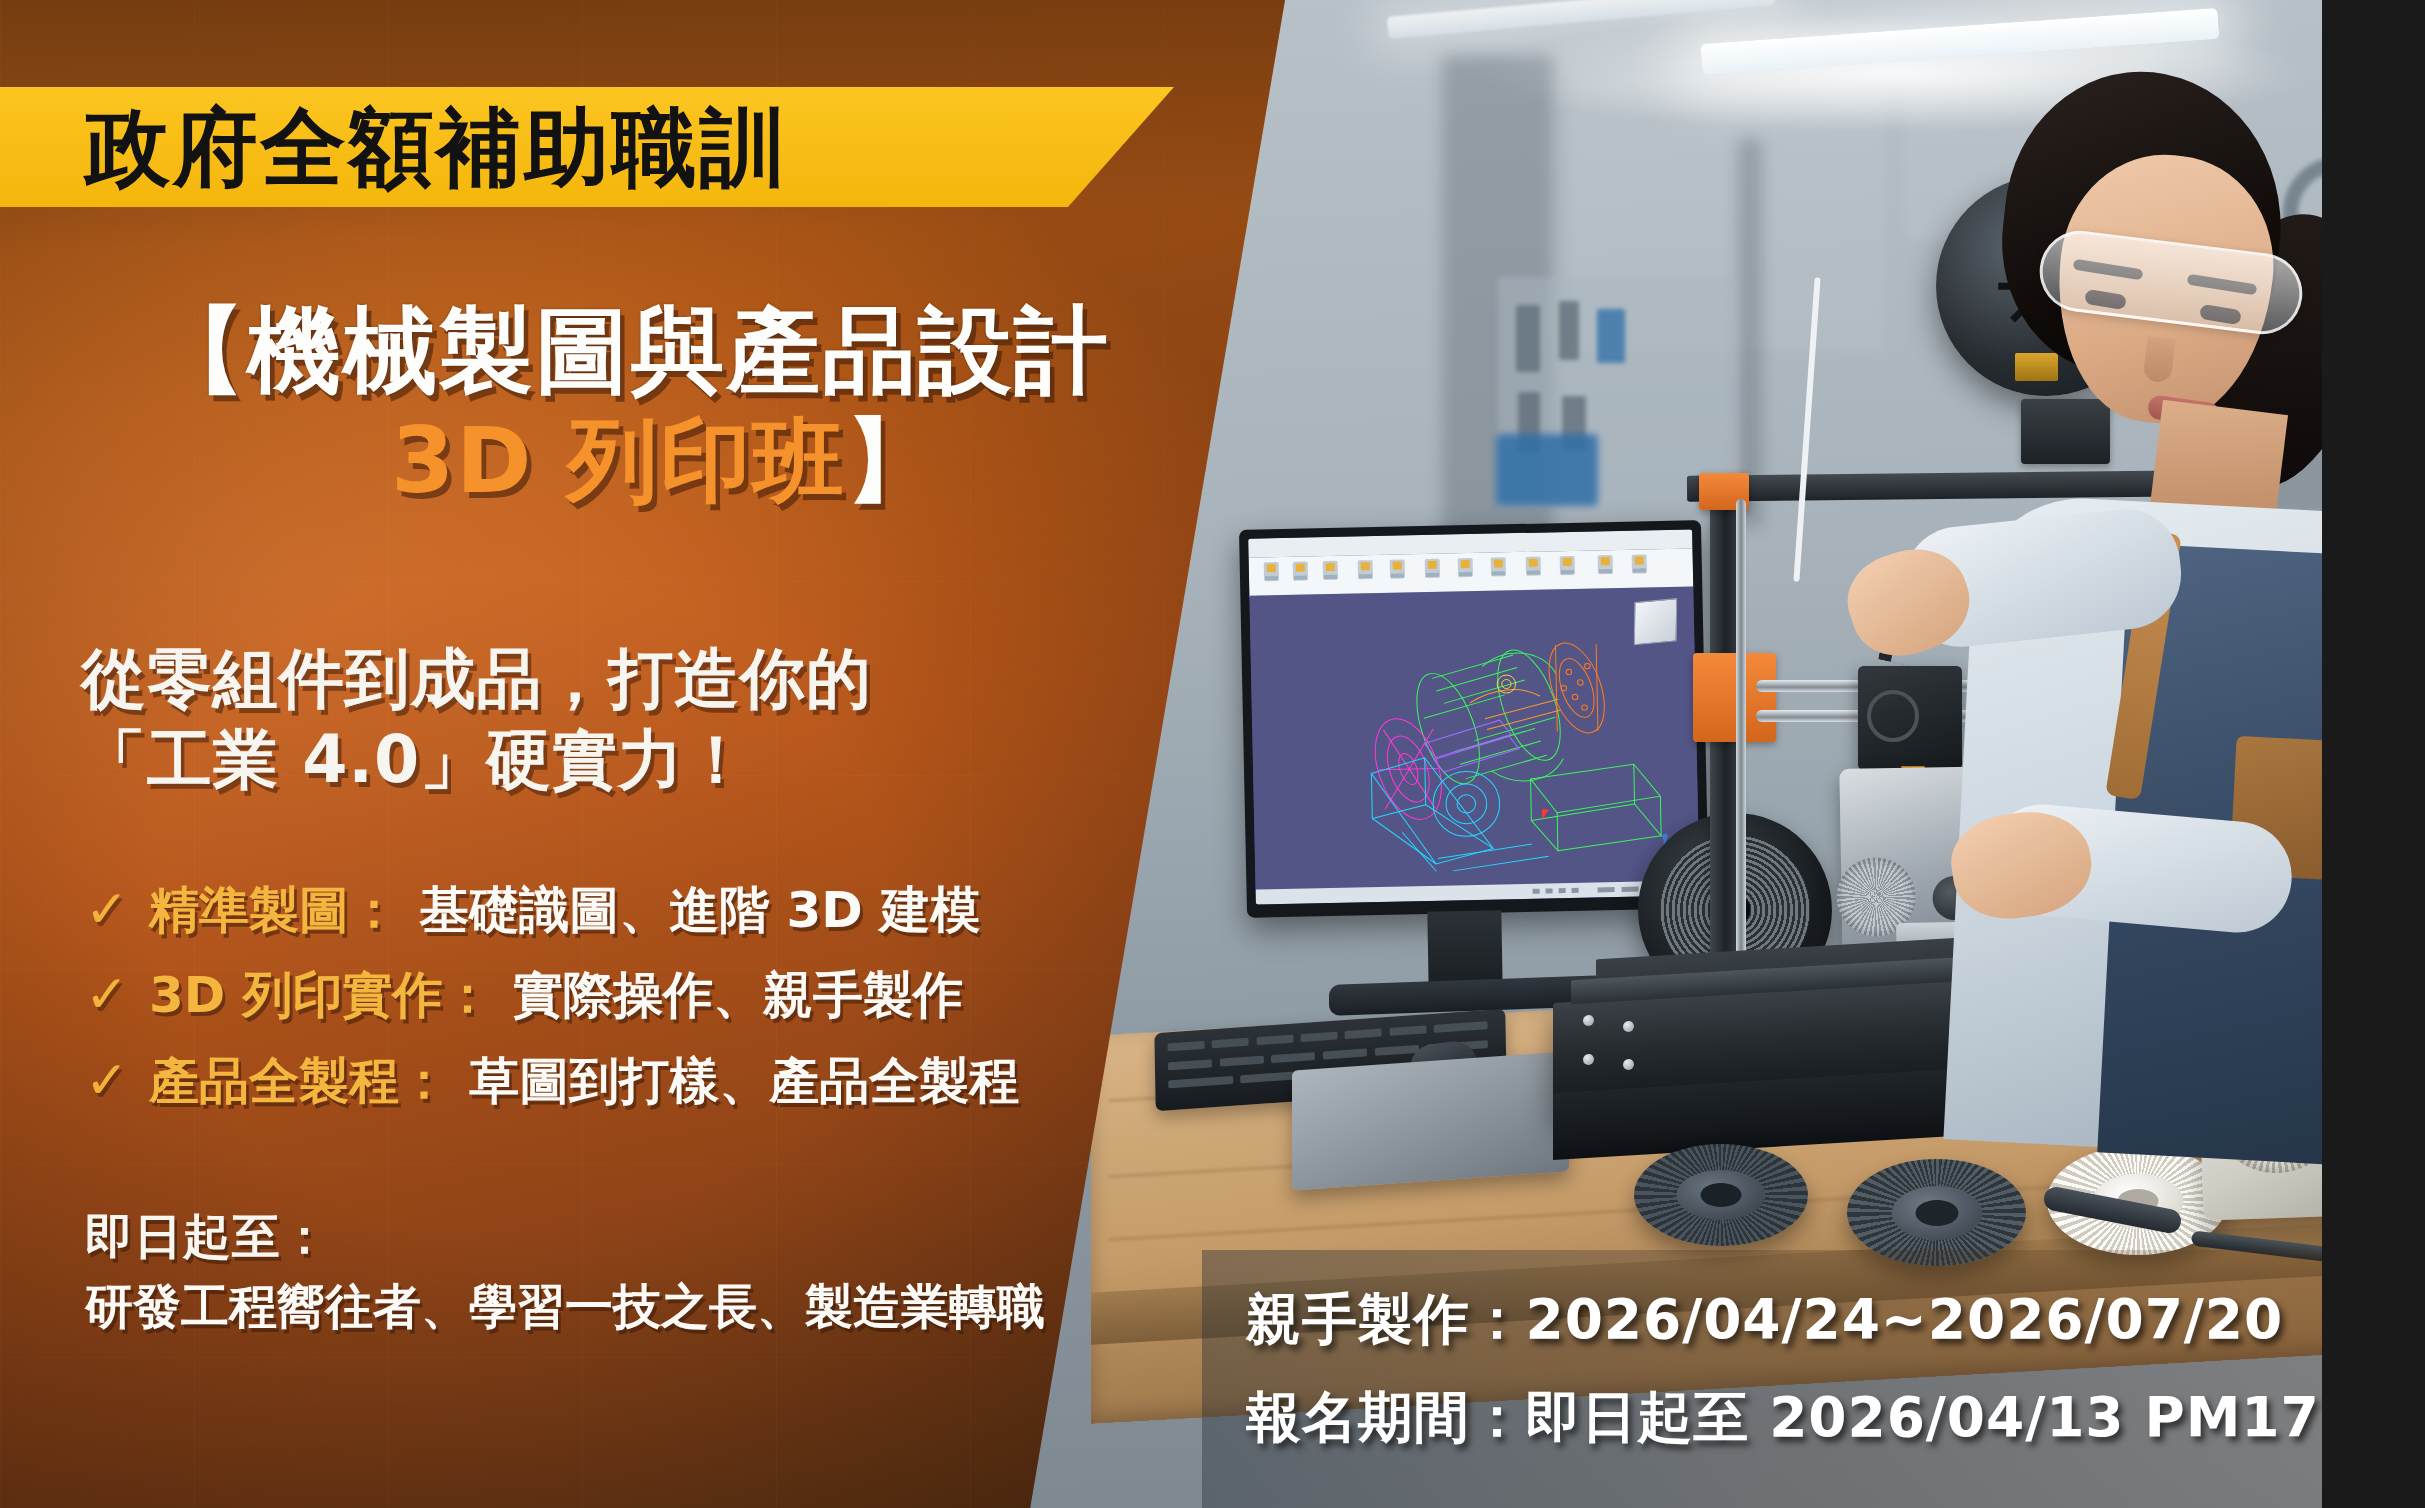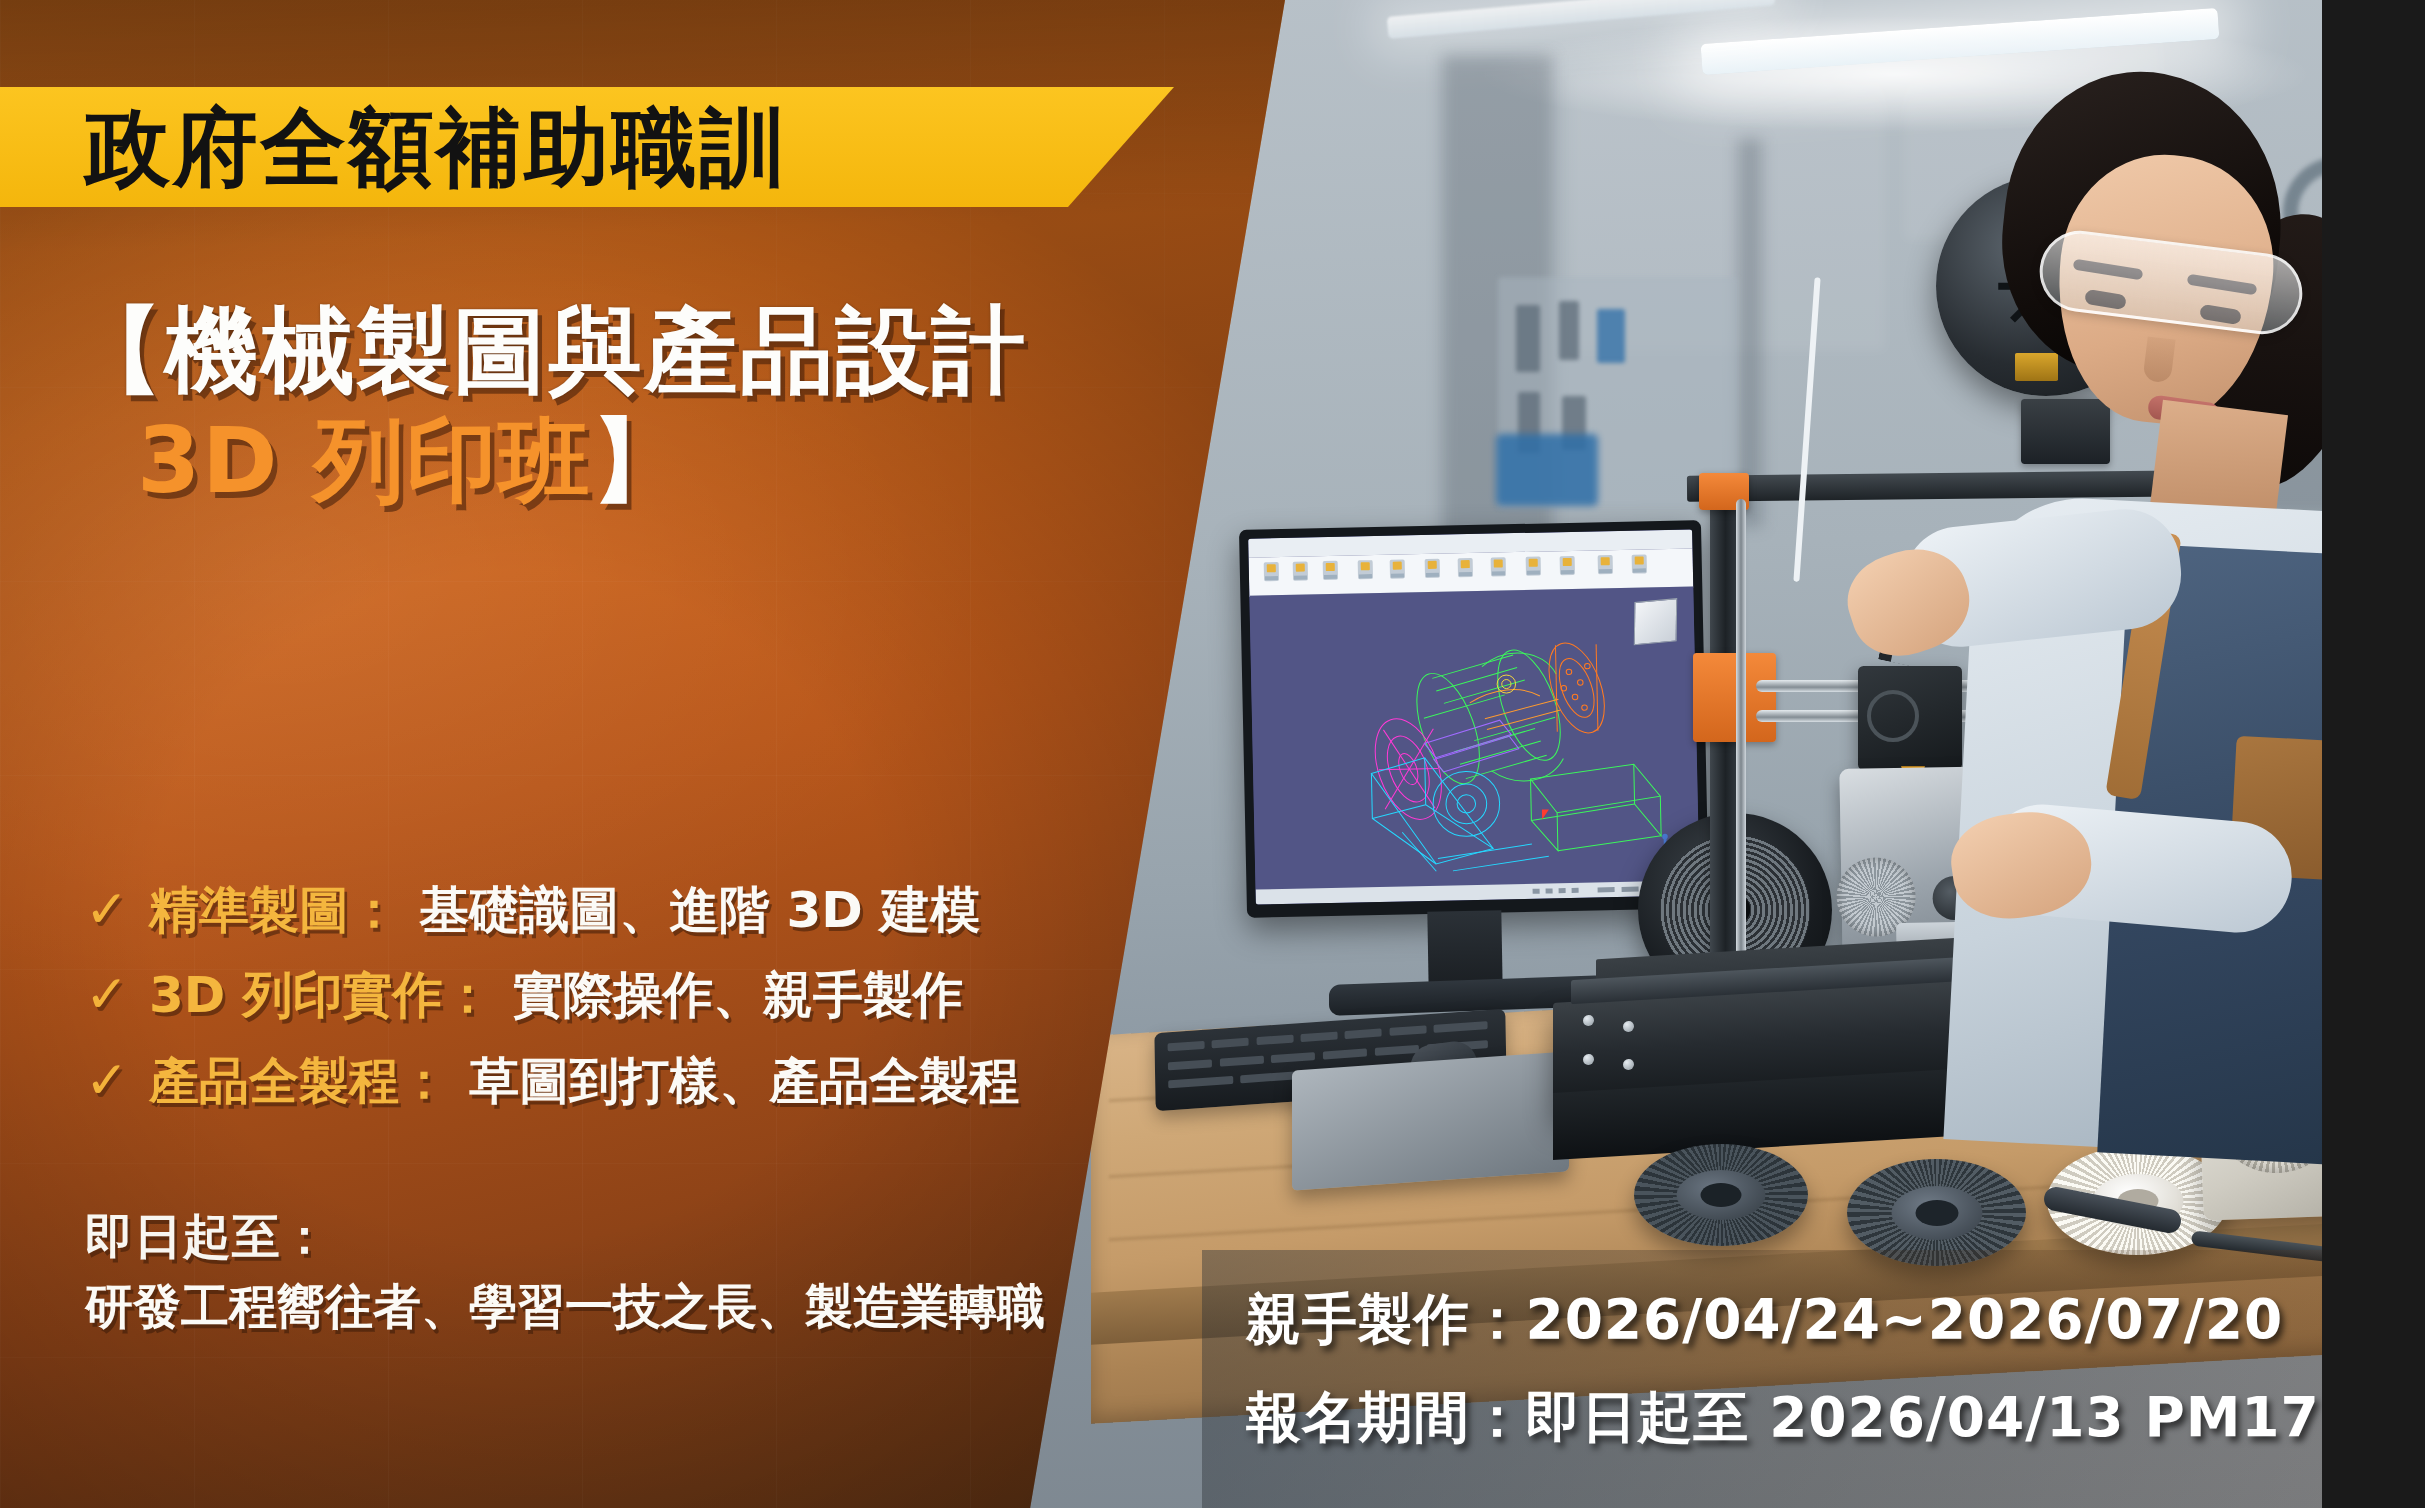--- a/index.html
+++ b/index.html
@@ -301,21 +301,21 @@
     box-shadow:0 5.5px 15px rgba(0,0,0,.28);
   }
   .ribbon-text{
     position:absolute;left:85px;top:96px;
     font-size:85px;font-weight:bold;color:#121212;
     letter-spacing:2.8px;line-height:104px;white-space:nowrap;
     font-family:"DejaVu Sans","Liberation Sans",sans-serif;
   }
 
   
-  .title-wrap{position:absolute;left:69px;top:296px;width:1091px;}
+  .title-wrap{position:absolute;left:85px;top:296px;width:1091px;text-align:center;}
   .title1{
     font-size:94px;font-weight:bold;color:#fdfdfb;line-height:109px;
     letter-spacing:1.8px;white-space:nowrap;
     text-shadow:4.6px 5.5px 0 rgba(60,26,8,.55), 0 0 2.8px rgba(0,0,0,.3);
     font-family:"DejaVu Sans","Liberation Sans",sans-serif;
   }
   .title2{
     font-size:91px;font-weight:bold;line-height:111px;letter-spacing:1.8px;
     white-space:nowrap;margin-left:68px;
     text-shadow:4.6px 5.5px 0 rgba(60,26,8,.55);
@@ -698,20 +698,24 @@
   <div class="ribbon"></div>
   <div class="ribbon-text">政府全額補助職訓</div>
 
   <div class="title-wrap">
     <div class="title1 t-white">【機械製圖與產品設計</div>
     <div class="title2">
       <span class="t-orange">3D 列印班</span><span class="t-white">】</span>
     </div>
   </div>
 
+  <div class="subtitle">
+    <div>從零組件到成品，打造你的</div>
+    <div>「工業 4.0」硬實力！</div>
+  </div>
 
   <div class="bullets">
     <div class="bullet">
       <span class="check">✓</span>
       <span class="b-label">精準製圖：</span>
       <span class="b-text">基礎識圖、進階 3D 建模</span>
     </div>
     <div class="bullet">
       <span class="check">✓</span>
       <span class="b-label">3D 列印實作：</span>

